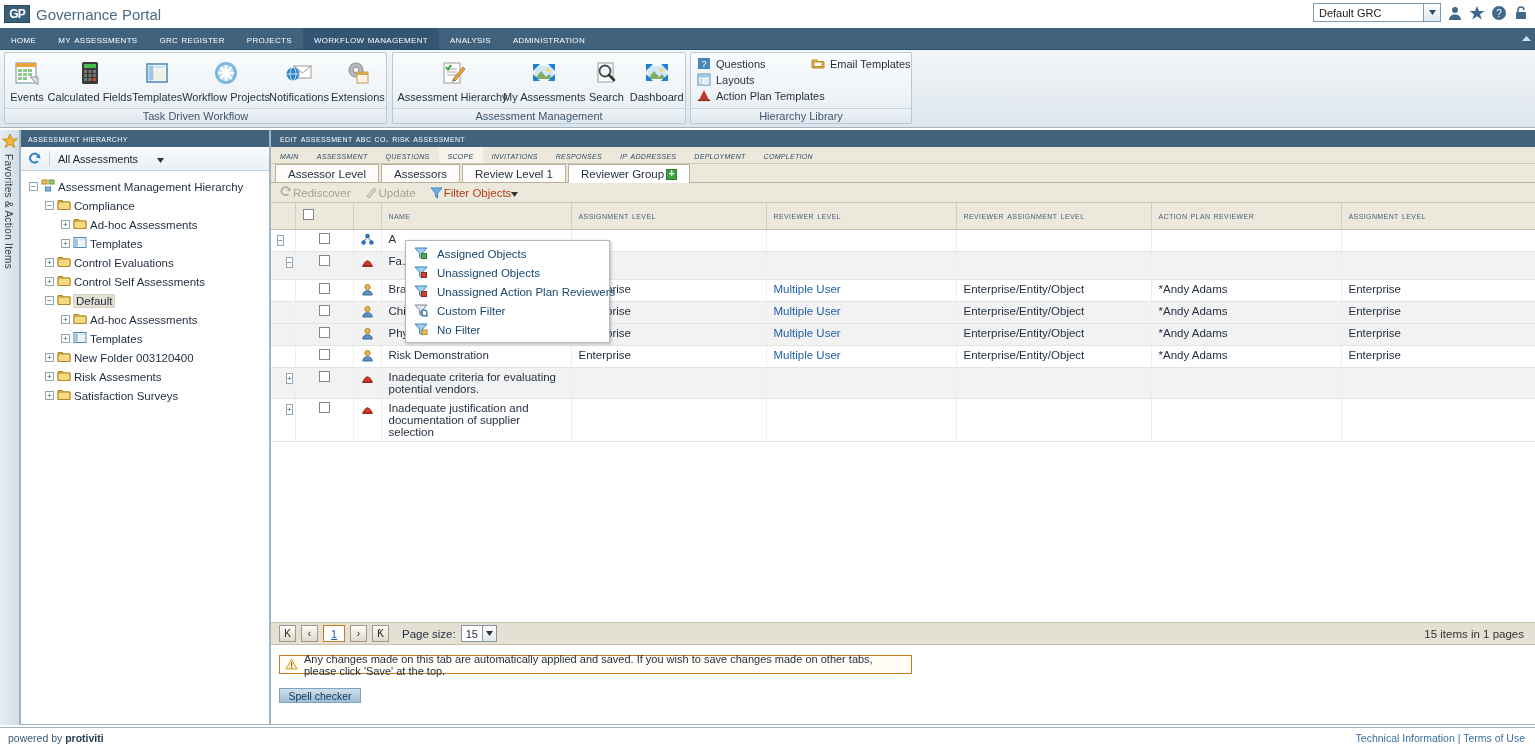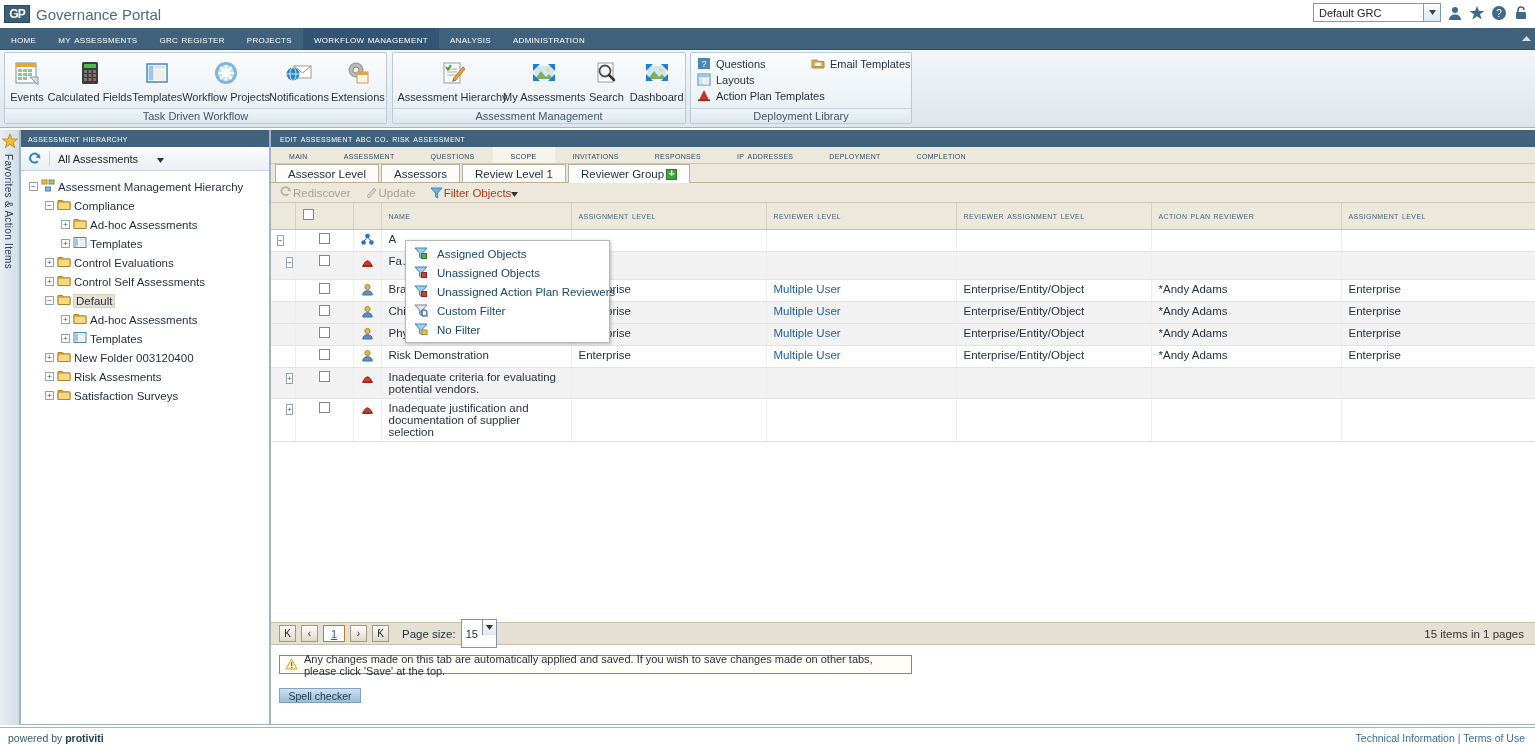--- a/index.html
+++ b/index.html
@@ -146,23 +146,24 @@
     padding-left:10px; gap:14px; border-bottom:1px solid #d8d2c4;
   }
   .tb-act { display:flex; align-items:center; gap:4px; font-size:11.5px; color:#14334d; }
 
   .maintabs {
     height:17px; background:#ede8dc;
     display:flex; align-items:stretch; font-size:10.5px;
     border-bottom:1px solid #cdc6b4;
   }
   .maintab {
-    padding:0 18px; display:flex; align-items:center;
+    padding:0 9px; display:flex; align-items:center;
     font-variant:small-caps; text-transform:lowercase; letter-spacing:.3px;
     color:#2f4a63;
+    font-style:italic;
   }
   .maintab.active { background:#f7f4ec; color:#14334d; }
 
   .subtabs {
     height:19px; background:#ede8dc; display:flex; align-items:flex-end;
     padding-left:4px; border-bottom:1px solid #b9b09b;
   }
   .subtab {
     height:18px; padding:0 12px; display:flex; align-items:center;
     font-size:11.5px; background:#fdfcf9; border:1px solid #b9b09b;
@@ -227,21 +228,21 @@
     display:flex; align-items:center; justify-content:center;
     font-size:10px; color:#222; font-family:"Liberation Sans",sans-serif;
   }
   .pgnum {
     width:22px; height:17px; border:1px solid #c87b20; background:#ffffff;
     display:flex; align-items:center; justify-content:center;
     font-size:11px; color:#1f5fa8; text-decoration:underline;
   }
   .pgsizewrap { display:flex; align-items:center; gap:5px; margin-left:8px; font-size:11.5px; }
   .pgsize {
-    width:36px; height:29px; border:1px solid #8a93a0; background:#fff;
+    width:36px; height:17px; border:1px solid #8a93a0; background:#fff;
     display:flex; align-items:center; position:relative; padding-left:4px; font-size:11px;
   }
   .pgsize .cb {
     position:absolute; right:0; top:0; width:14px; height:15px;
     background:linear-gradient(#fdfdfd,#dfe8ef); border-left:1px solid #8a93a0;
     display:flex; align-items:center; justify-content:center; font-size:7px;
   }
   .pgitems { margin-left:auto; margin-right:12px; font-size:11.5px; color:#333; }
 
   .notice {
@@ -523,21 +524,21 @@
         <div class="rg-li">
           <span class="ico">
             <svg width="14" height="13" viewBox="0 0 14 13">
                 <path d="M1 3h5l1.2 1.5H13V11H1z" fill="#e8b44a" stroke="#bb8a2c"></path>
                 <rect x="3" y="5" width="8" height="4.5" fill="#fff" stroke="#bb8a2c"></rect>
               </svg>
           </span>
           <span>Email Templates</span>
         </div>
       </div>
-      <div class="rg-label">Deployment Library</div>
+      <div class="rg-label">Hierarchy Library</div>
     </div>
   </div>
 
   <div class="favbar">
     <span class="star">
       <svg width="16" height="16" viewBox="0 0 16 16">
           <polygon points="8,1 10,6 15.5,6 11,9.3 12.7,14.6 8,11.3 3.3,14.6 5,9.3 0.5,6 6,6" fill="#f2b93b" stroke="#c98f1d"></polygon>
         </svg>
     </span>
     <span class="vtext">Favorites &amp; Action Items</span>

